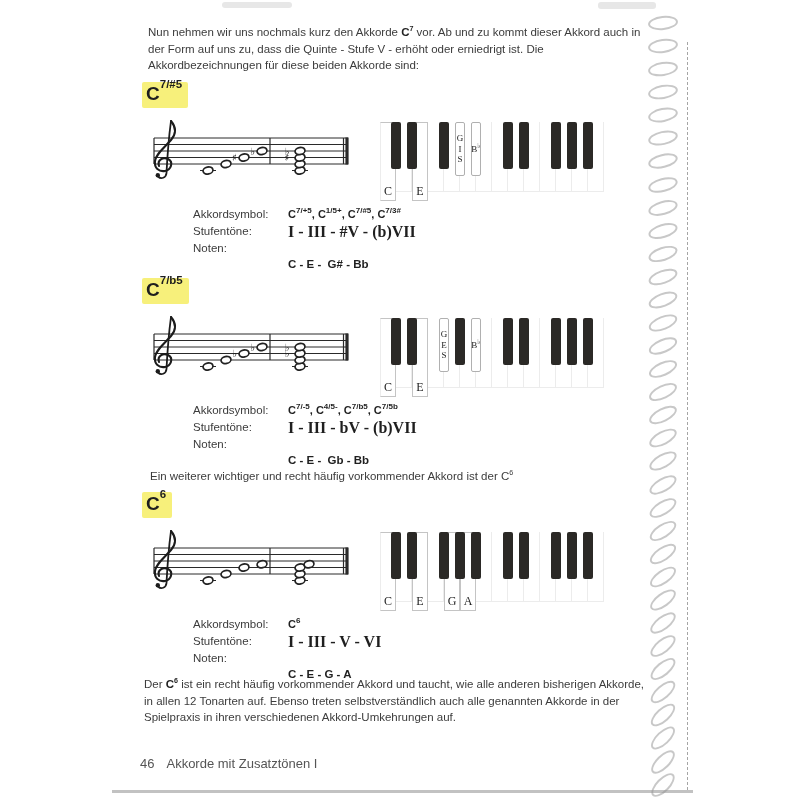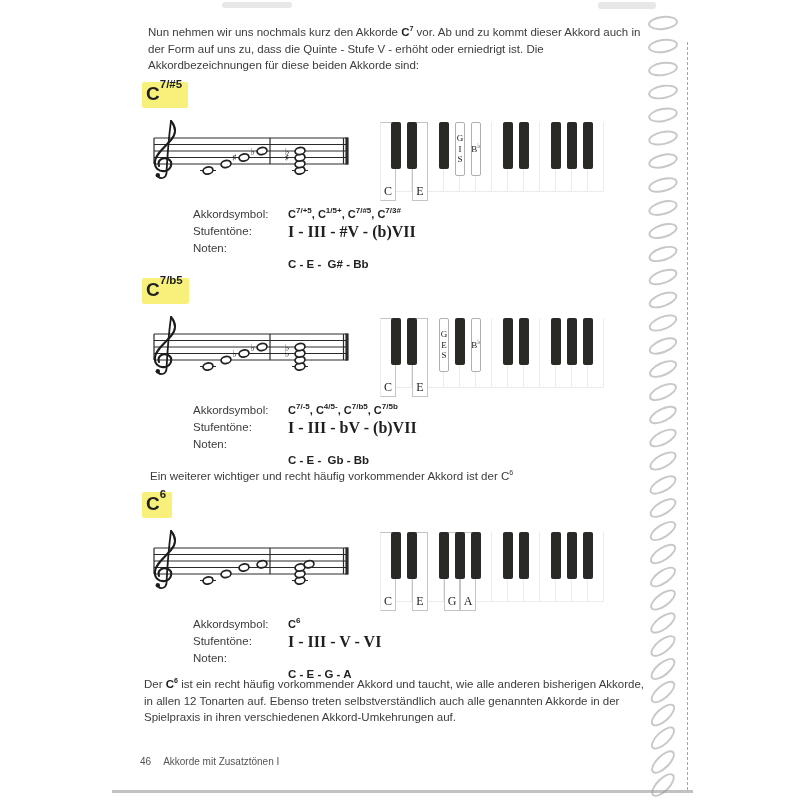--- a/index.html
+++ b/index.html
@@ -39,21 +39,21 @@
   
   .details{position:absolute;left:165px;top:124px;}
   .drow{display:flex;line-height:17px;font-size:11.5px;}
   .dlabel{width:95px;color:#3c3c3c;margin-left:28px;}
   .dval{color:#1f1f1f;}
   .symbols{font-weight:700;font-size:11px;color:#1f1f1f;}
   .symbols sup{font-size:8px;}
   .stufen{font-family:"Liberation Serif",serif;font-weight:700;font-size:16px;}
   .noten{font-weight:700;white-space:pre-wrap;margin-top:16px;}
   
-  .footer{position:absolute;left:140px;top:756px;font-size:10px;color:#555;}
+  .footer{position:absolute;left:140px;top:756px;font-size:13px;color:#555;}
   .footer .pgnum{margin-right:12px;}
   
   .binding-strip{position:absolute;left:648px;top:16px;width:40px;height:776px;
       display:flex;flex-direction:column;justify-content:space-between;}
   .coil{width:26px;height:10px;border:2px solid #b6b6b6;border-radius:50%;opacity:.75;}
   .page-edge-v{position:absolute;left:687px;top:42px;height:748px;border-left:1.6px dashed #8f8f8f;opacity:.8;}
   .page-edge-b{position:absolute;left:112px;top:790px;width:581px;height:3px;background:#8f8f8f;opacity:.55;}
   .smudge{position:absolute;background:#cfcfcf;opacity:.5;border-radius:3px;}
 </style>
 </head>

